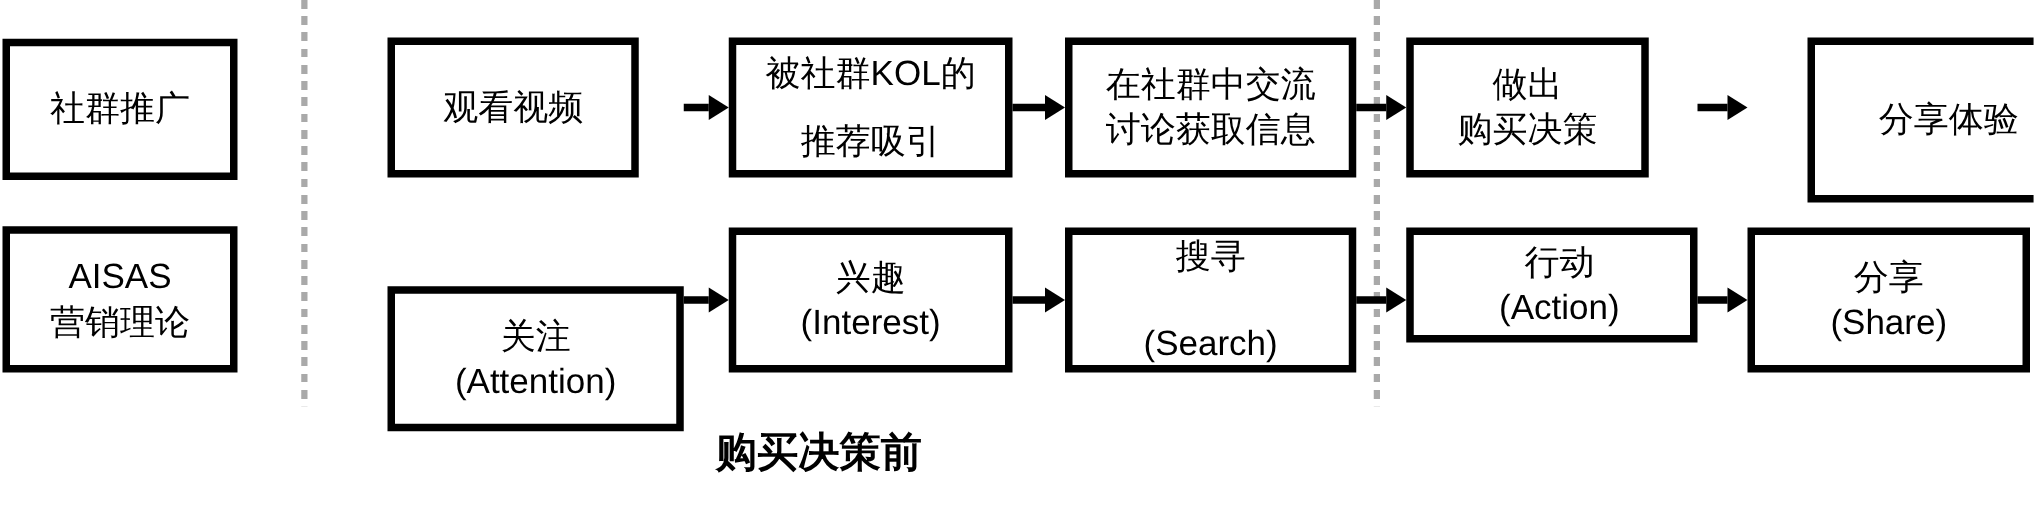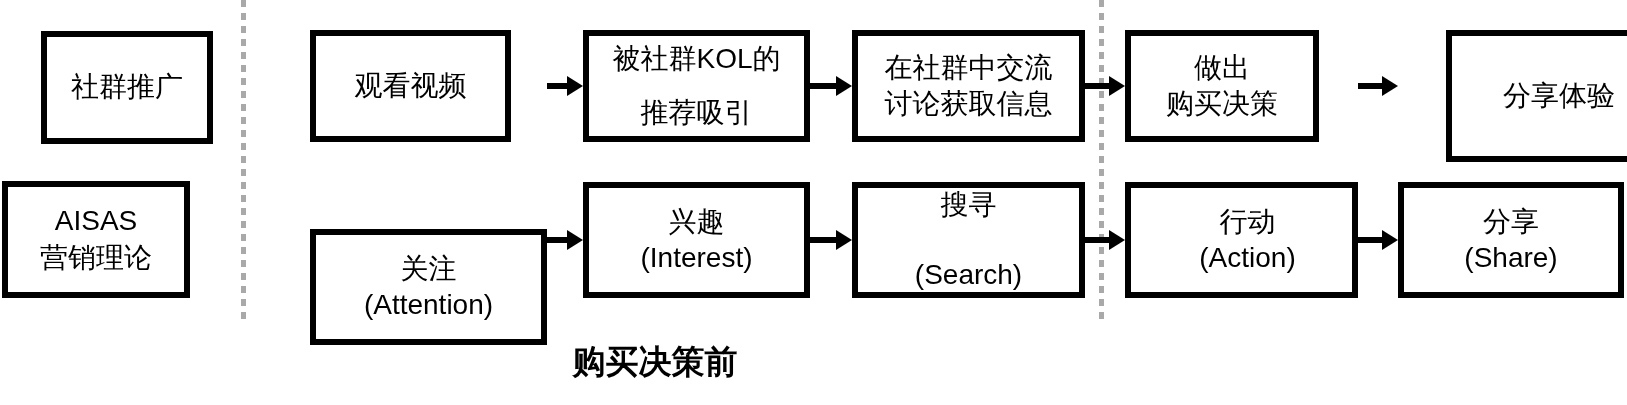--- a/index.html
+++ b/index.html
@@ -72,21 +72,21 @@
     font-size: 33px;
     font-weight: 600;
     color: var(--text);
   }
 </style>
 </head>
 <body>
 
 <div class="canvas">
 
-  <div class="box" style="left:2px; top:31px; width:172px; height:113px;margin-left:39px;">
+  <div class="box" style="left:2px; top:31px; width:188px; height:113px;">
     <span>社群推广</span>
   </div>
   <div class="box" style="left:2px; top:181px; width:188px; height:117px;">
     <span>AISAS</span>
     <span>营销理论</span>
   </div>
 
   <div class="divider" style="left:241px;"></div>
   <div class="divider" style="left:1099px;"></div>
 
@@ -131,21 +131,21 @@
     <span>(Attention)</span>
   </div>
   <div class="box" style="left:583px; top:182px; width:227px; height:116px;">
     <span>兴趣</span>
     <span>(Interest)</span>
   </div>
   <div class="box" style="left:852px; top:182px; width:233px; height:116px;gap:34px;">
     <span>搜寻</span>
     <span>(Search)</span>
   </div>
-  <div class="box" style="left:1125px; top:182px; width:233px; height:116px;padding-left:12px;">
+  <div class="box" style="left:1125px; top:182px; width:233px; height:92px;padding-left:12px;">
     <span>行动</span>
     <span>(Action)</span>
   </div>
   <div class="box" style="left:1398px; top:182px; width:226px; height:116px;">
     <span>分享</span>
     <span>(Share)</span>
   </div>
 
   <div class="arrow" style="left:547px; top:230px; width:36px;">
     <span class="shaft"></span>

